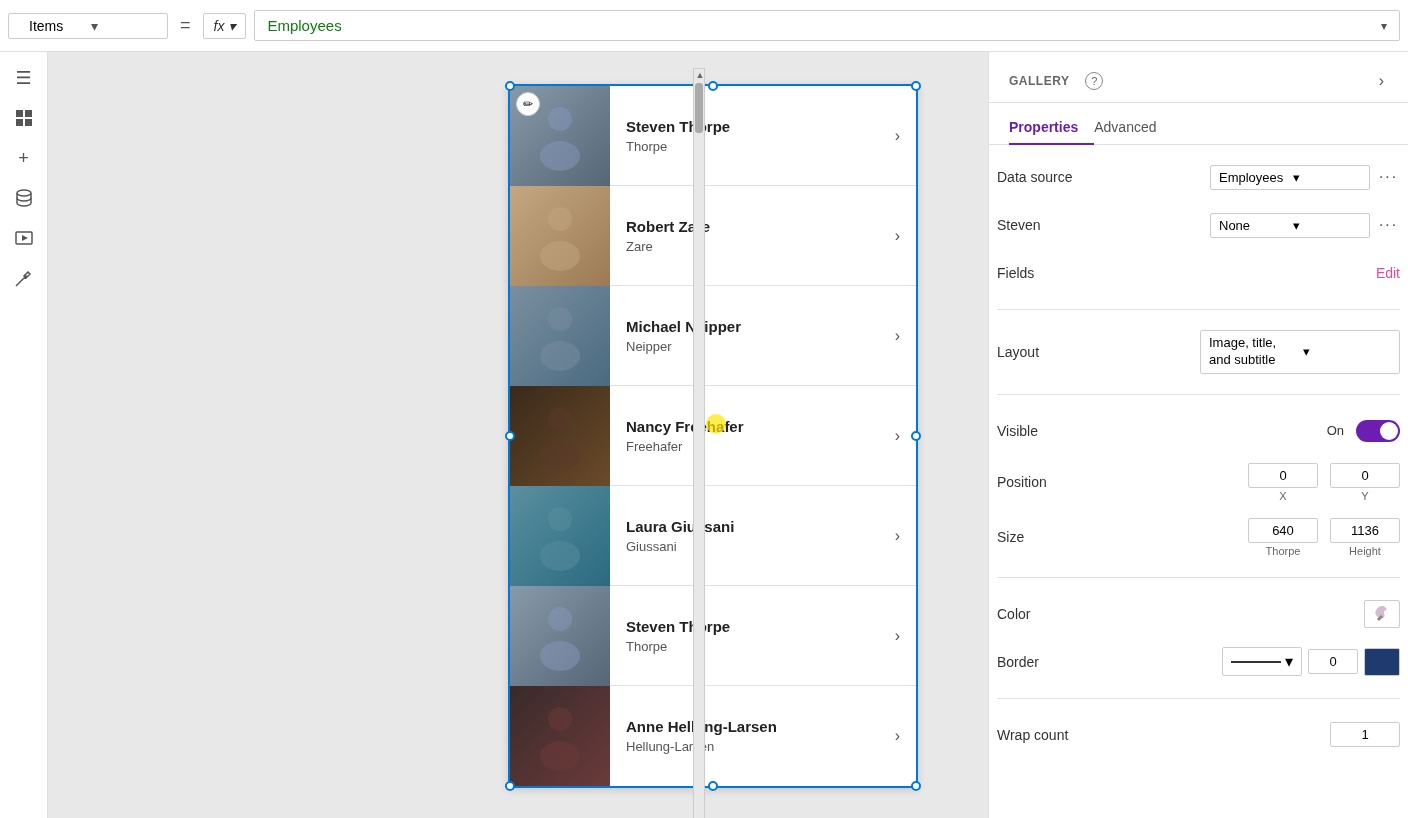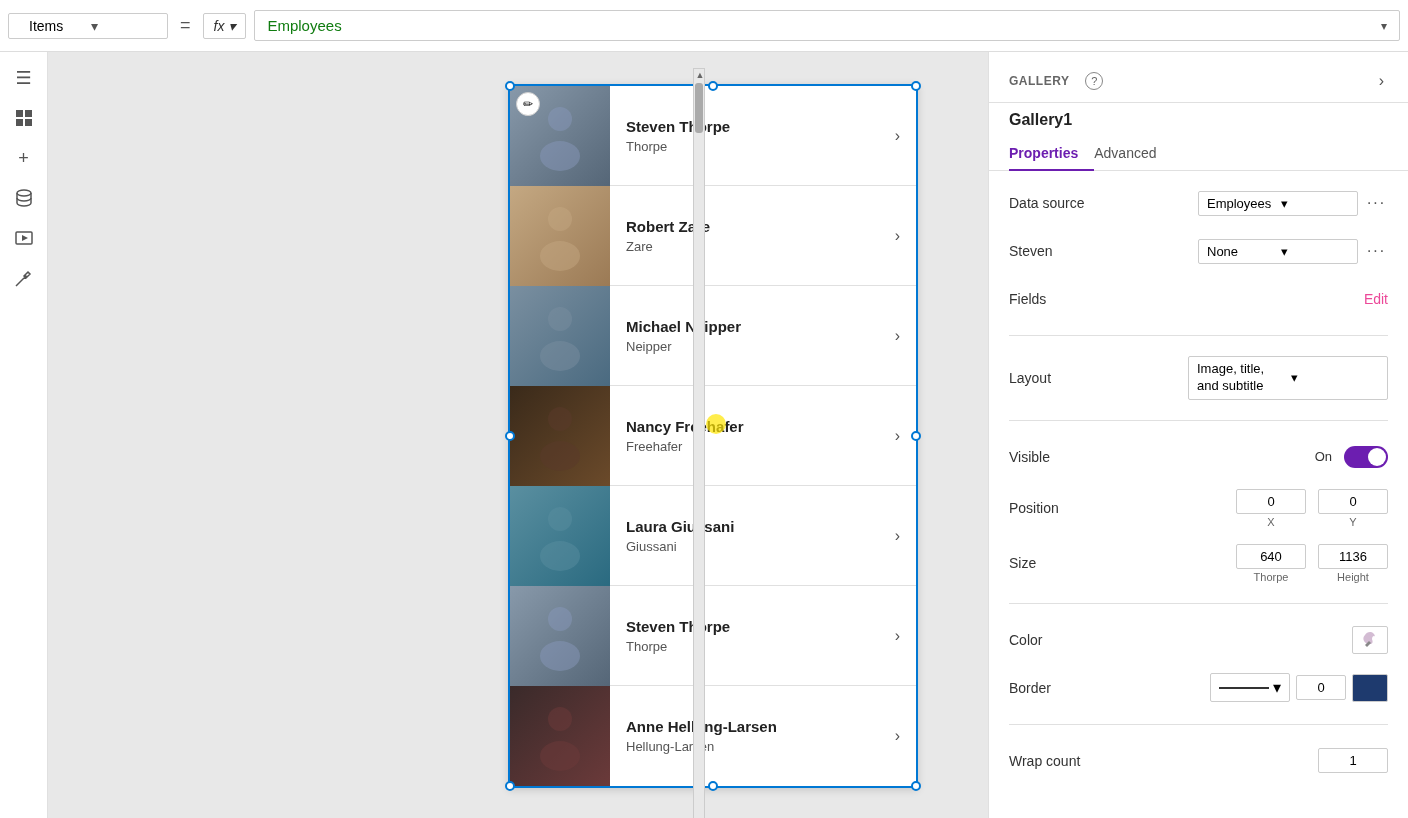--- a/index.html
+++ b/index.html
@@ -298,21 +298,21 @@
       margin-bottom: -1px;
     }
     .panel-tab.active {
       color: #6c1eb0;
       border-bottom-color: #6c1eb0;
       font-weight: 600;
     }
 
     
     .properties-section {
-      padding: 16px 20px;
+      padding: 16px 8px;
       display: flex;
       flex-direction: column;
       gap: 16px;
     }
 
     .prop-row {
       display: flex;
       align-items: center;
       justify-content: space-between;
       min-height: 32px;
@@ -670,21 +670,20 @@
   <div class="right-panel">
 
     <div class="panel-header">
       <div class="panel-title-row">
         <span class="panel-title">GALLERY</span>
         <div class="help-icon">?</div>
       </div>
       <div class="panel-nav-arrow">›</div>
     </div>
 
-    <div class="gallery-name">Gallery1</div>
 
     <div class="panel-tabs">
       <div class="panel-tab active">Properties</div>
       <div class="panel-tab">Advanced</div>
     </div>
 
     <div class="properties-section">
 
       <div class="prop-row">
         <span class="prop-label">Data source</span>

